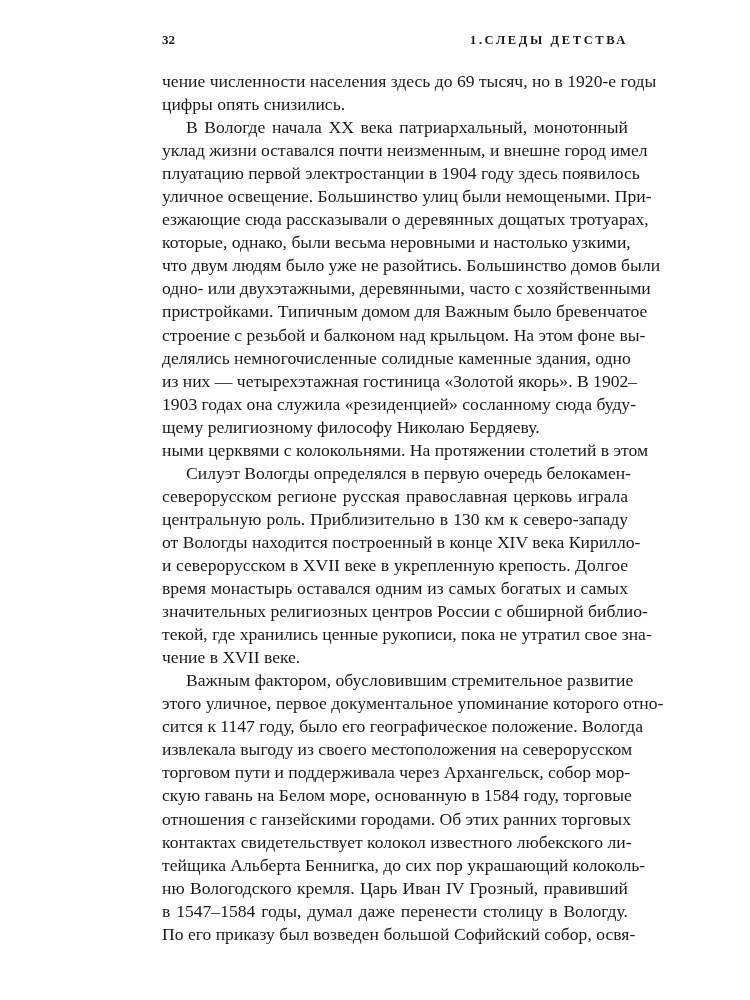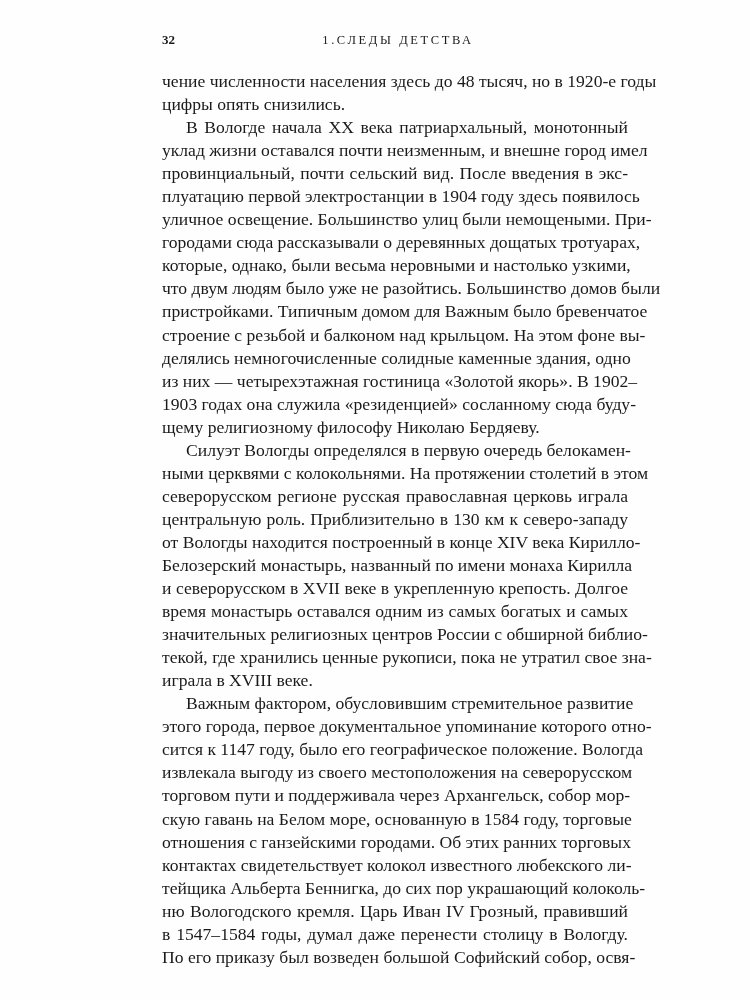--- a/index.html
+++ b/index.html
@@ -11,22 +11,22 @@
     color: #1a1a1a;
   }
   .running-head {
     position: absolute; top: 30px; left: 162px; width: 466px; height: 20px;
   }
   .page-number {
     position: absolute; left: 0; top: 0;
     font-size: 13px; font-weight: bold; line-height: 20px;
   }
   .chapter-title {
-    position: absolute; left: 0; right: 0; top: 0; text-align: center;
-    font-size: 12.5px; font-weight: normal; letter-spacing: 2.6px; line-height: 20px;
+    position: absolute; left: 0; right: 0; top: 0; text-align: right;
+    font-size: 12.5px; font-weight: bold; letter-spacing: 2.6px; line-height: 20px;
     padding-left: 6px;
   }
   .body-text {
     position: absolute; left: 162px; top: 70px; width: 466px;
     font-size: 17.6px; line-height: 23.05px;
   }
   .line {
     display: block; white-space: nowrap; text-align: justify;
     text-align-last: justify; height: 23.05px; overflow: visible;
   }
@@ -38,58 +38,57 @@
 
 <div class="page">
   <div class="running-head">
     <span class="page-number">32</span>
     <span class="chapter-title">1.СЛЕДЫ ДЕТСТВА</span>
   </div>
 
   <div class="body-text">
 
     <div class="paragraph">
-      <span class="line">чение численности населения здесь до 48 тысяч, но в 1920-е годы</span>
+      <span class="line">чение численности населения здесь до 69 тысяч, но в 1920-е годы</span>
       <span class="line last">цифры опять снизились.</span>
     </div>
 
     <div class="paragraph">
       <span class="line indent">В Вологде начала XX века патриархальный, монотонный</span>
       <span class="line">уклад жизни оставался почти неизменным, и внешне город имел</span>
-      <span class="line">провинциальный, почти сельский вид. После введения в экс-</span>
       <span class="line">плуатацию первой электростанции в 1904 году здесь появилось</span>
       <span class="line">уличное освещение. Большинство улиц были немощеными. При-</span>
-      <span class="line">городами сюда рассказывали о деревянных дощатых тротуарах,</span>
+      <span class="line">езжающие сюда рассказывали о деревянных дощатых тротуарах,</span>
       <span class="line">которые, однако, были весьма неровными и настолько узкими,</span>
       <span class="line">что двум людям было уже не разойтись. Большинство домов были</span>
+      <span class="line">одно- или двухэтажными, деревянными, часто с хозяйственными</span>
       <span class="line">пристройками. Типичным домом для Важным было бревенчатое</span>
       <span class="line">строение с резьбой и балконом над крыльцом. На этом фоне вы-</span>
       <span class="line">делялись немногочисленные солидные каменные здания, одно</span>
       <span class="line">из них — четырехэтажная гостиница «Золотой якорь». В 1902–</span>
       <span class="line">1903 годах она служила «резиденцией» сосланному сюда буду-</span>
       <span class="line last">щему религиозному философу Николаю Бердяеву.</span>
     </div>
 
     <div class="paragraph">
+      <span class="line">ными церквями с колокольнями. На протяжении столетий в этом</span>
       <span class="line indent">Силуэт Вологды определялся в первую очередь белокамен-</span>
-      <span class="line">ными церквями с колокольнями. На протяжении столетий в этом</span>
       <span class="line">северорусском регионе русская православная церковь играла</span>
       <span class="line">центральную роль. Приблизительно в 130 км к северо-западу</span>
       <span class="line">от Вологды находится построенный в конце XIV века Кирилло-</span>
-      <span class="line">Белозерский монастырь, названный по имени монаха Кирилла</span>
       <span class="line">и северорусском в XVII веке в укрепленную крепость. Долгое</span>
       <span class="line">время монастырь оставался одним из самых богатых и самых</span>
       <span class="line">значительных религиозных центров России с обширной библио-</span>
       <span class="line">текой, где хранились ценные рукописи, пока не утратил свое зна-</span>
-      <span class="line last">играла в XVIII веке.</span>
+      <span class="line last">чение в XVII веке.</span>
     </div>
 
     <div class="paragraph">
       <span class="line indent">Важным фактором, обусловившим стремительное развитие</span>
-      <span class="line">этого города, первое документальное упоминание которого отно-</span>
+      <span class="line">этого уличное, первое документальное упоминание которого отно-</span>
       <span class="line">сится к 1147 году, было его географическое положение. Вологда</span>
       <span class="line">извлекала выгоду из своего местоположения на северорусском</span>
       <span class="line">торговом пути и поддерживала через Архангельск, собор мор-</span>
       <span class="line">скую гавань на Белом море, основанную в 1584 году, торговые</span>
       <span class="line">отношения с ганзейскими городами. Об этих ранних торговых</span>
       <span class="line">контактах свидетельствует колокол известного любекского ли-</span>
       <span class="line">тейщика Альберта Беннигка, до сих пор украшающий колоколь-</span>
       <span class="line">ню Вологодского кремля. Царь Иван IV Грозный, правивший</span>
       <span class="line">в 1547–1584 годы, думал даже перенести столицу в Вологду.</span>
       <span class="line">По его приказу был возведен большой Софийский собор, освя-</span>

